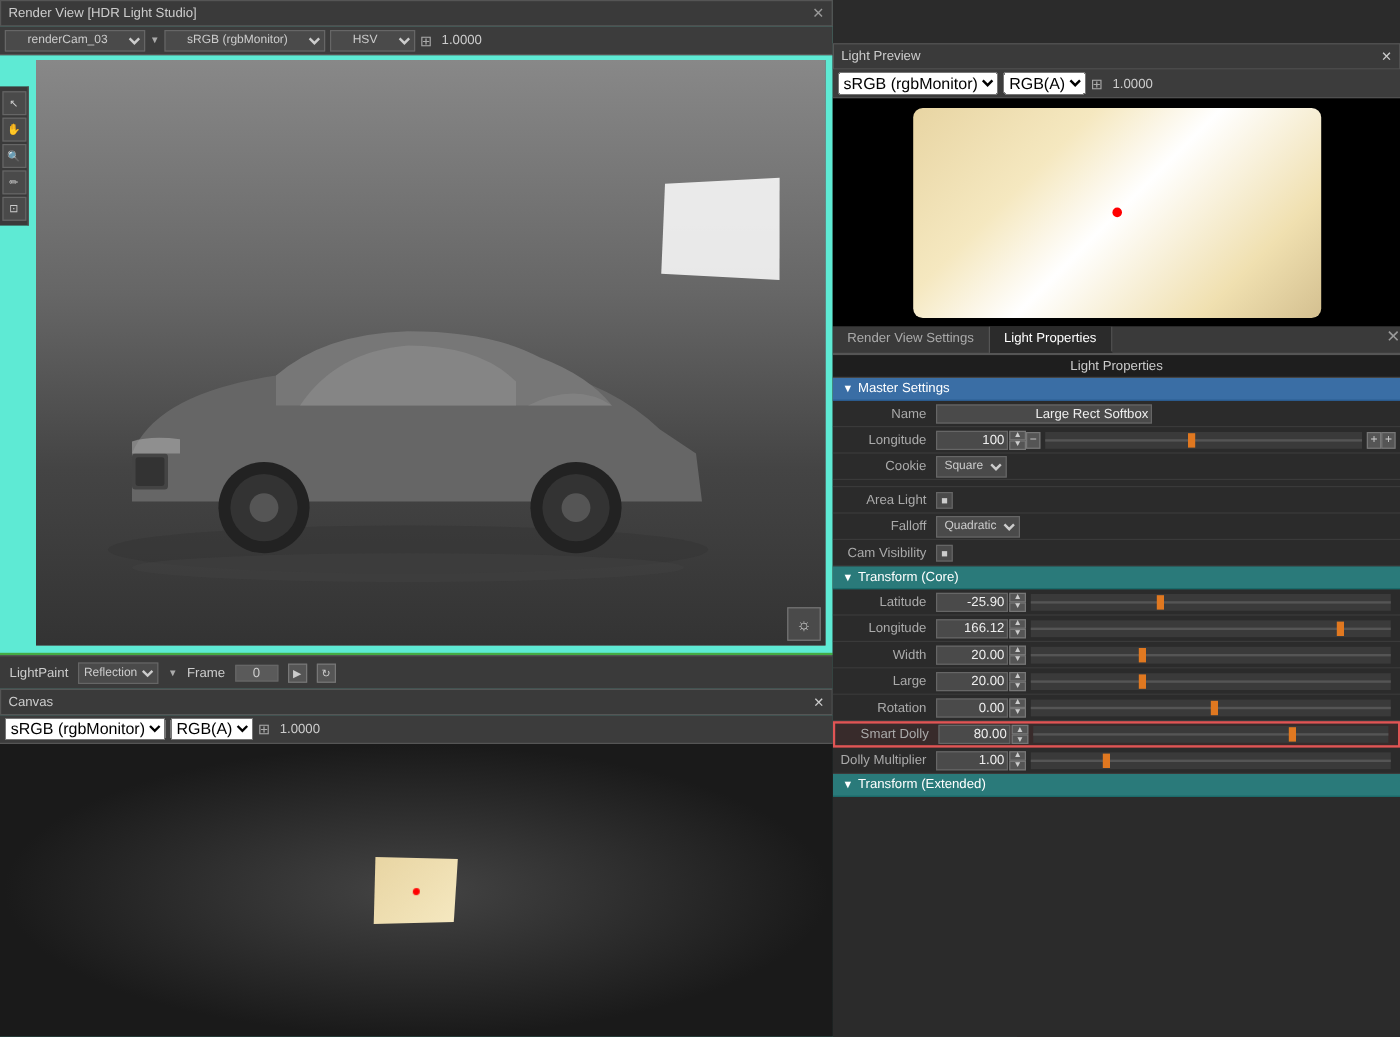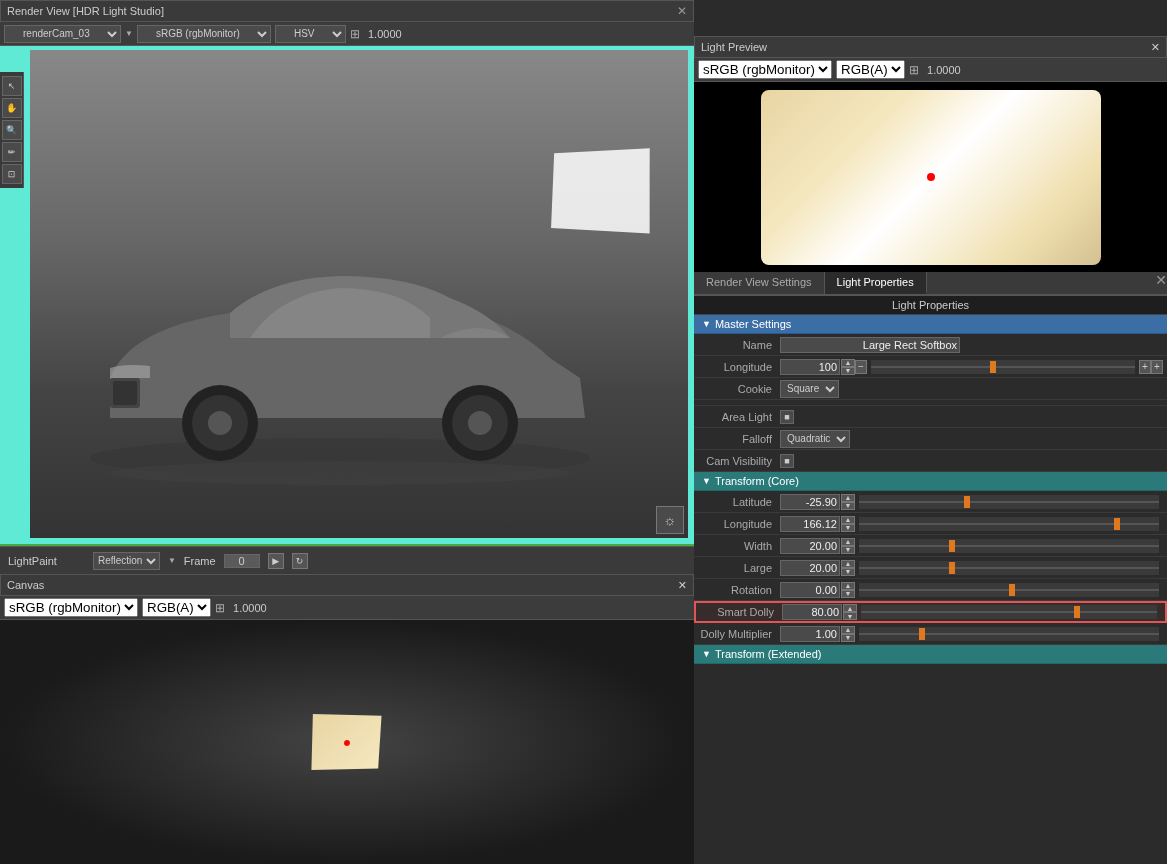--- a/index.html
+++ b/index.html
@@ -134,21 +134,20 @@
       align-items: center;
       padding: 0 8px;
       gap: 8px;
     }
     .render-bottom-toolbar select {
       background: #4a4a4a;
       color: #ccc;
       border: 1px solid #666;
       font-size: 10px;
       height: 18px;
-      margin-left: 28px;
     }
     .frame-label { color: #ccc; font-size: 11px; }
     .frame-input {
       width: 36px;
       background: #5a5a5a;
       color: #ccc;
       border: 1px solid #666;
       font-size: 11px;
       text-align: center;
     }

